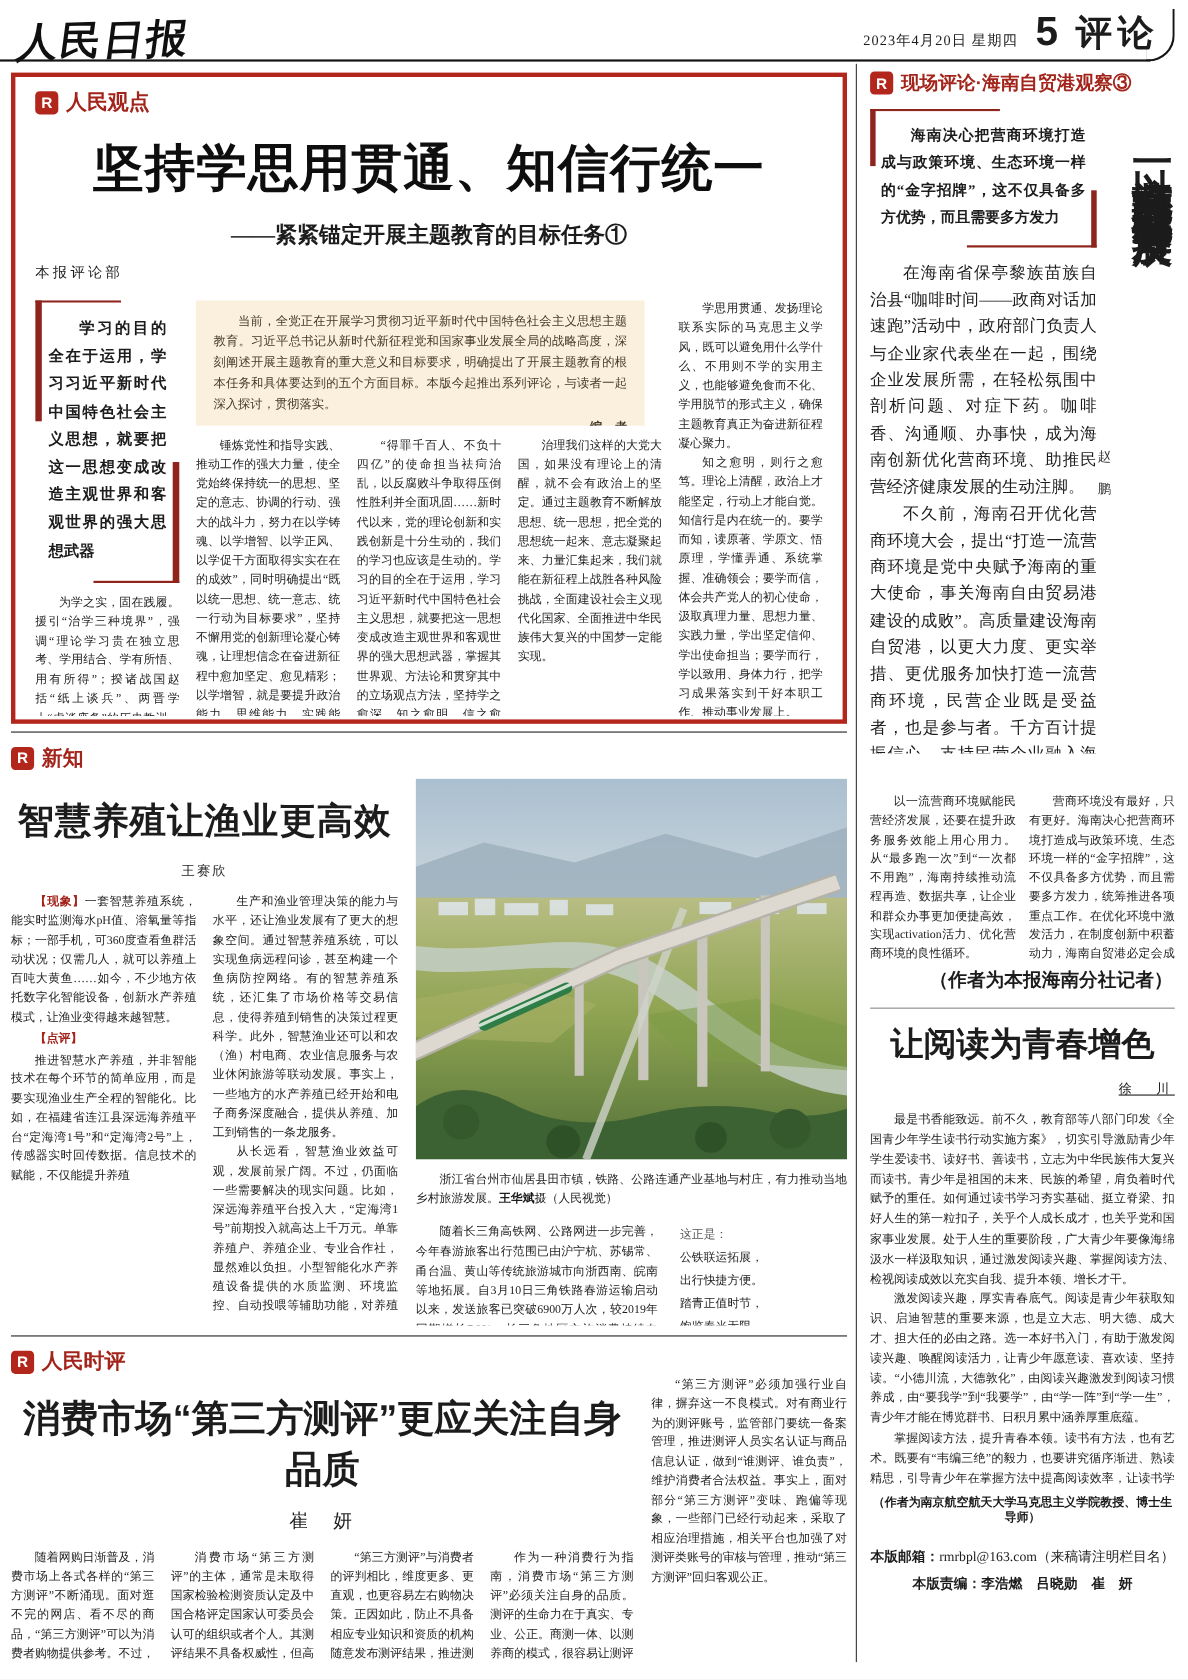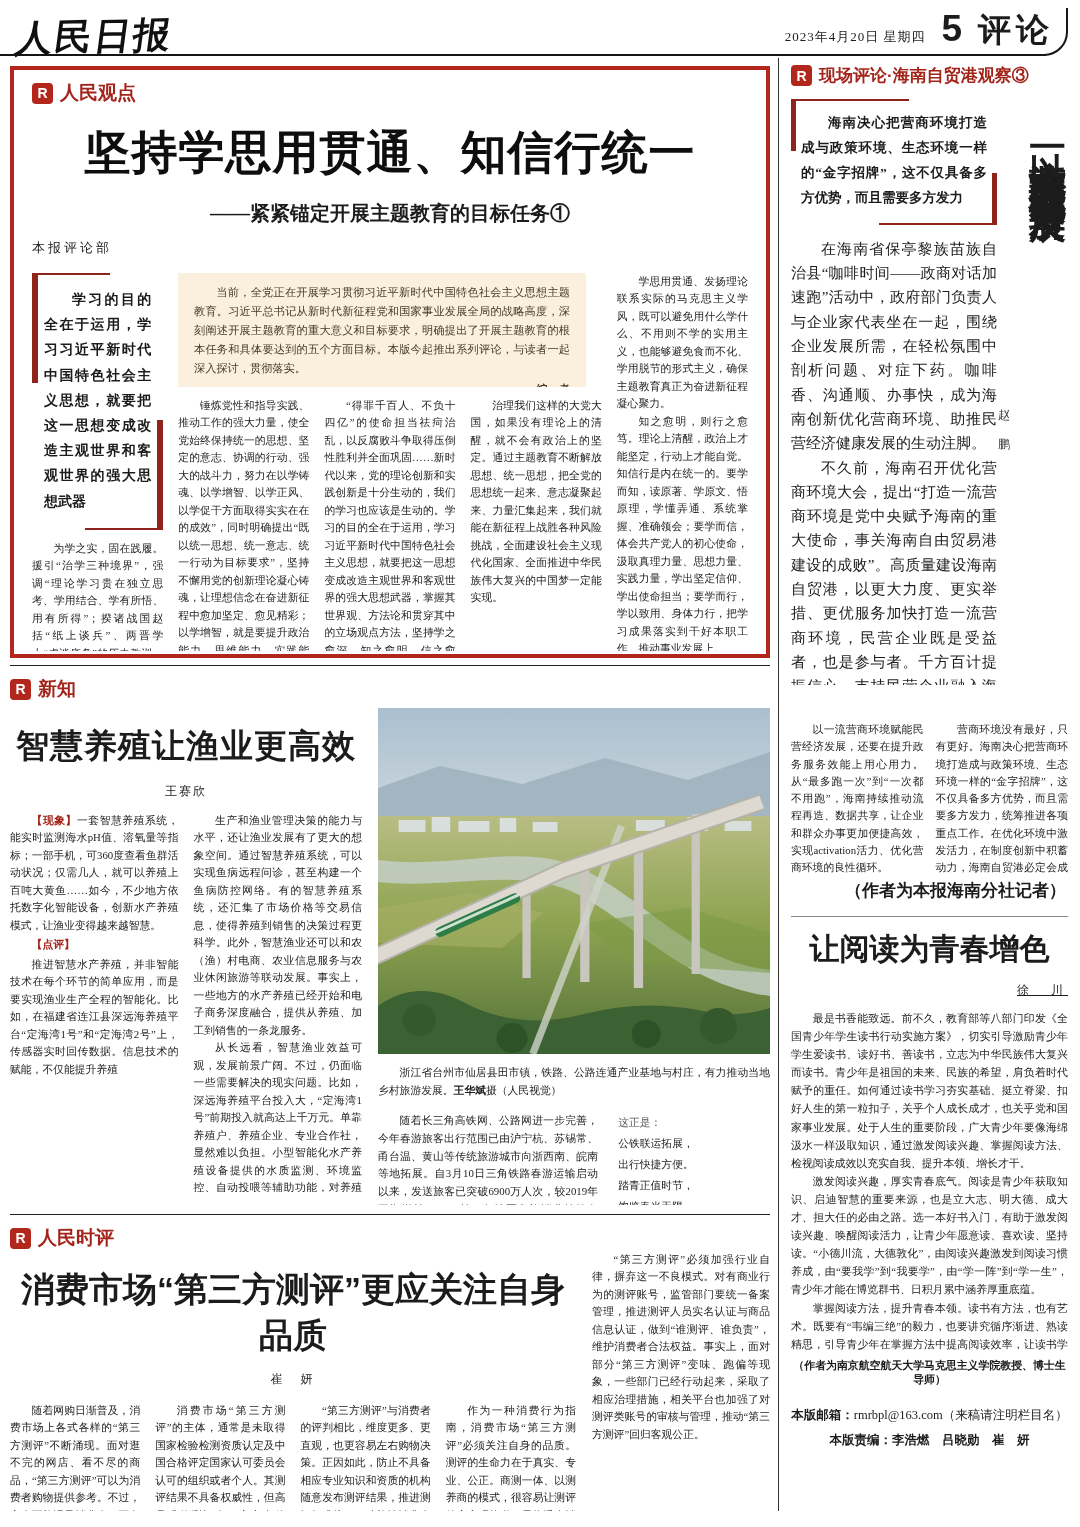--- a/index.html
+++ b/index.html
@@ -81,21 +81,21 @@
   .xz-bottom-left p, .sp-cols p, .sp-right p, .hn-text p, .hn-col p, .rd-body p { margin:0; text-indent:2em; }
   .poem { flex:1; }
   .poem p { margin:0; line-height:1.95; text-indent:0; }
   .poem p:first-child { color:#555; }
 
   
   .sp { border-top:1px solid #222; margin:9px 8px 0 10px; padding-top:10px; height:297px; overflow:hidden; }
   .sp-flex { display:flex; gap:16px; }
   .sp-main { width:566px; flex:none; }
   .sp-title { font-size:34px; font-weight:900; text-align:center; font-family:"Liberation Sans",sans-serif; margin-top:16px; }
-  .sp-byline { text-align:center; font-size:12px; margin:12px 0 14px; letter-spacing:3px; }
+  .sp-byline { text-align:center; font-size:17px; margin:12px 0 14px; letter-spacing:3px; }
   .sp-cols { display:flex; gap:15px; font-size:10.8px; line-height:1.62; text-align:justify;
              height:132px; overflow:hidden; }
   .sp-col { flex:1; min-width:0; }
   .sp-right { flex:1; min-width:0; padding-top:26px; font-size:10.8px; line-height:1.62;
               text-align:justify; height:268px; overflow:hidden; }
 
   
   .hn-top { display:flex; margin-top:12px; height:614px; overflow:hidden; }
   .hn-left { width:206px; flex:none; }
   .hn-quote { position:relative; padding:12px 10px 14px; font-size:13.5px; font-weight:bold;

